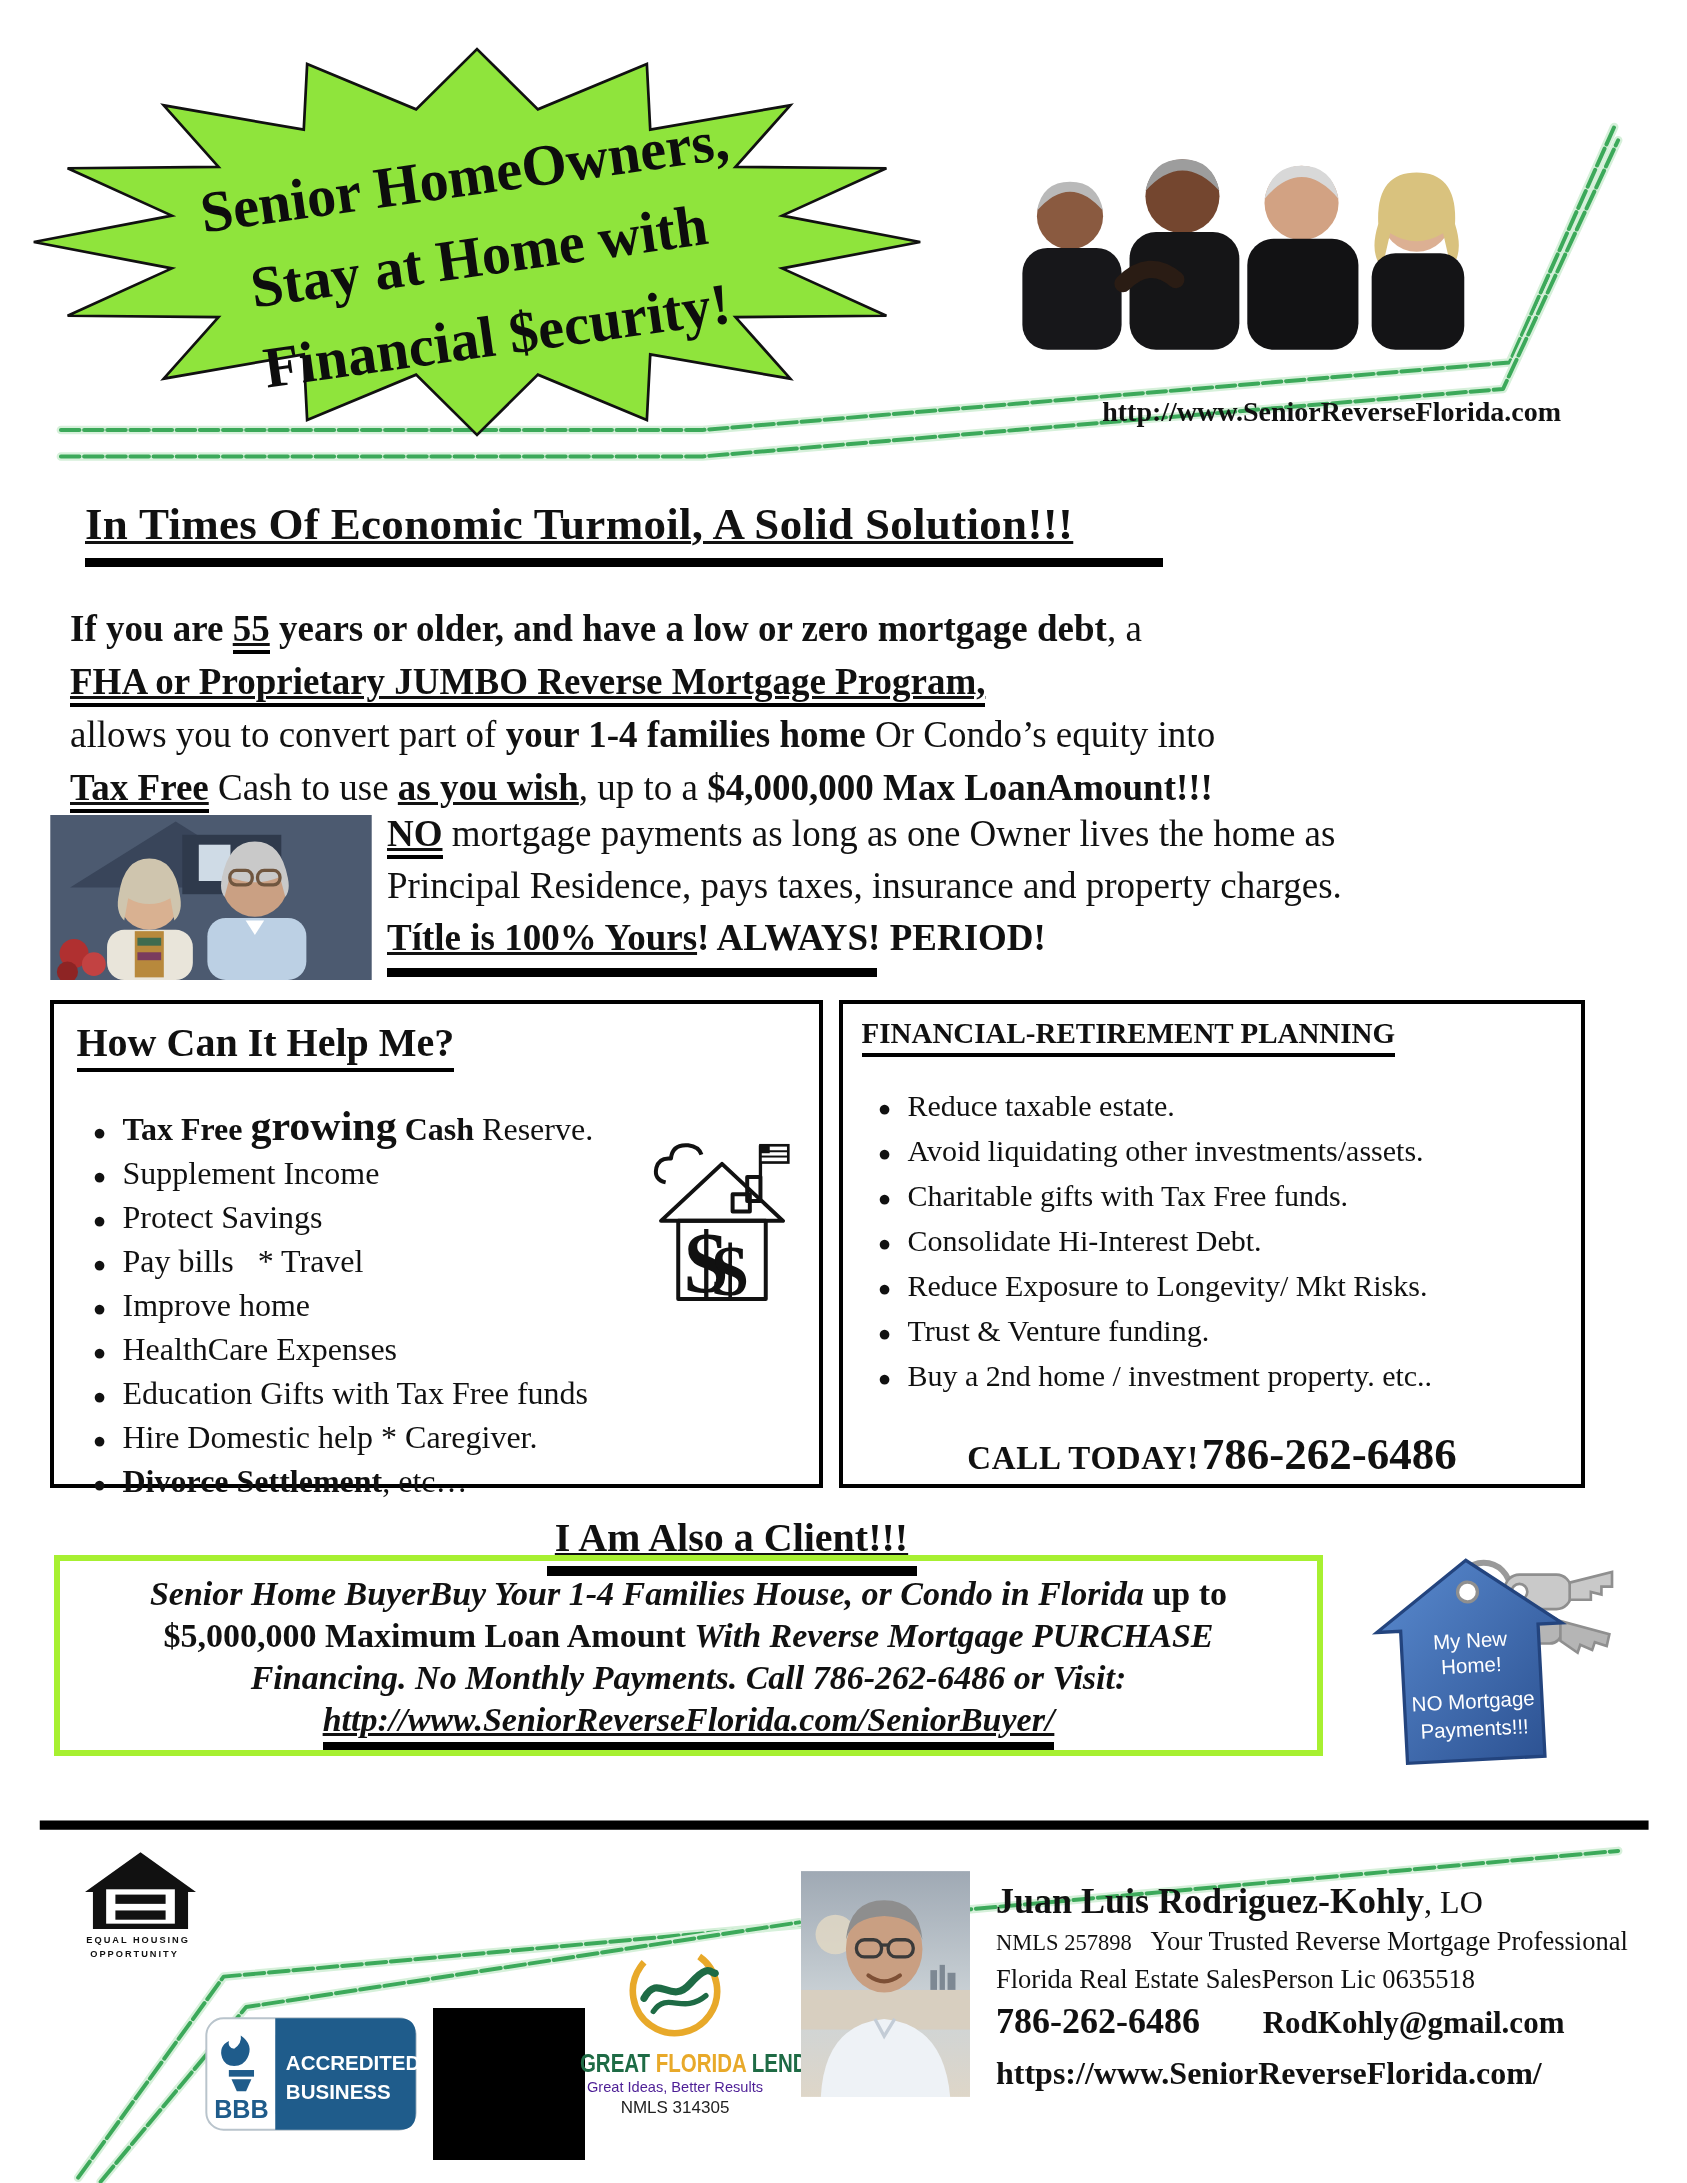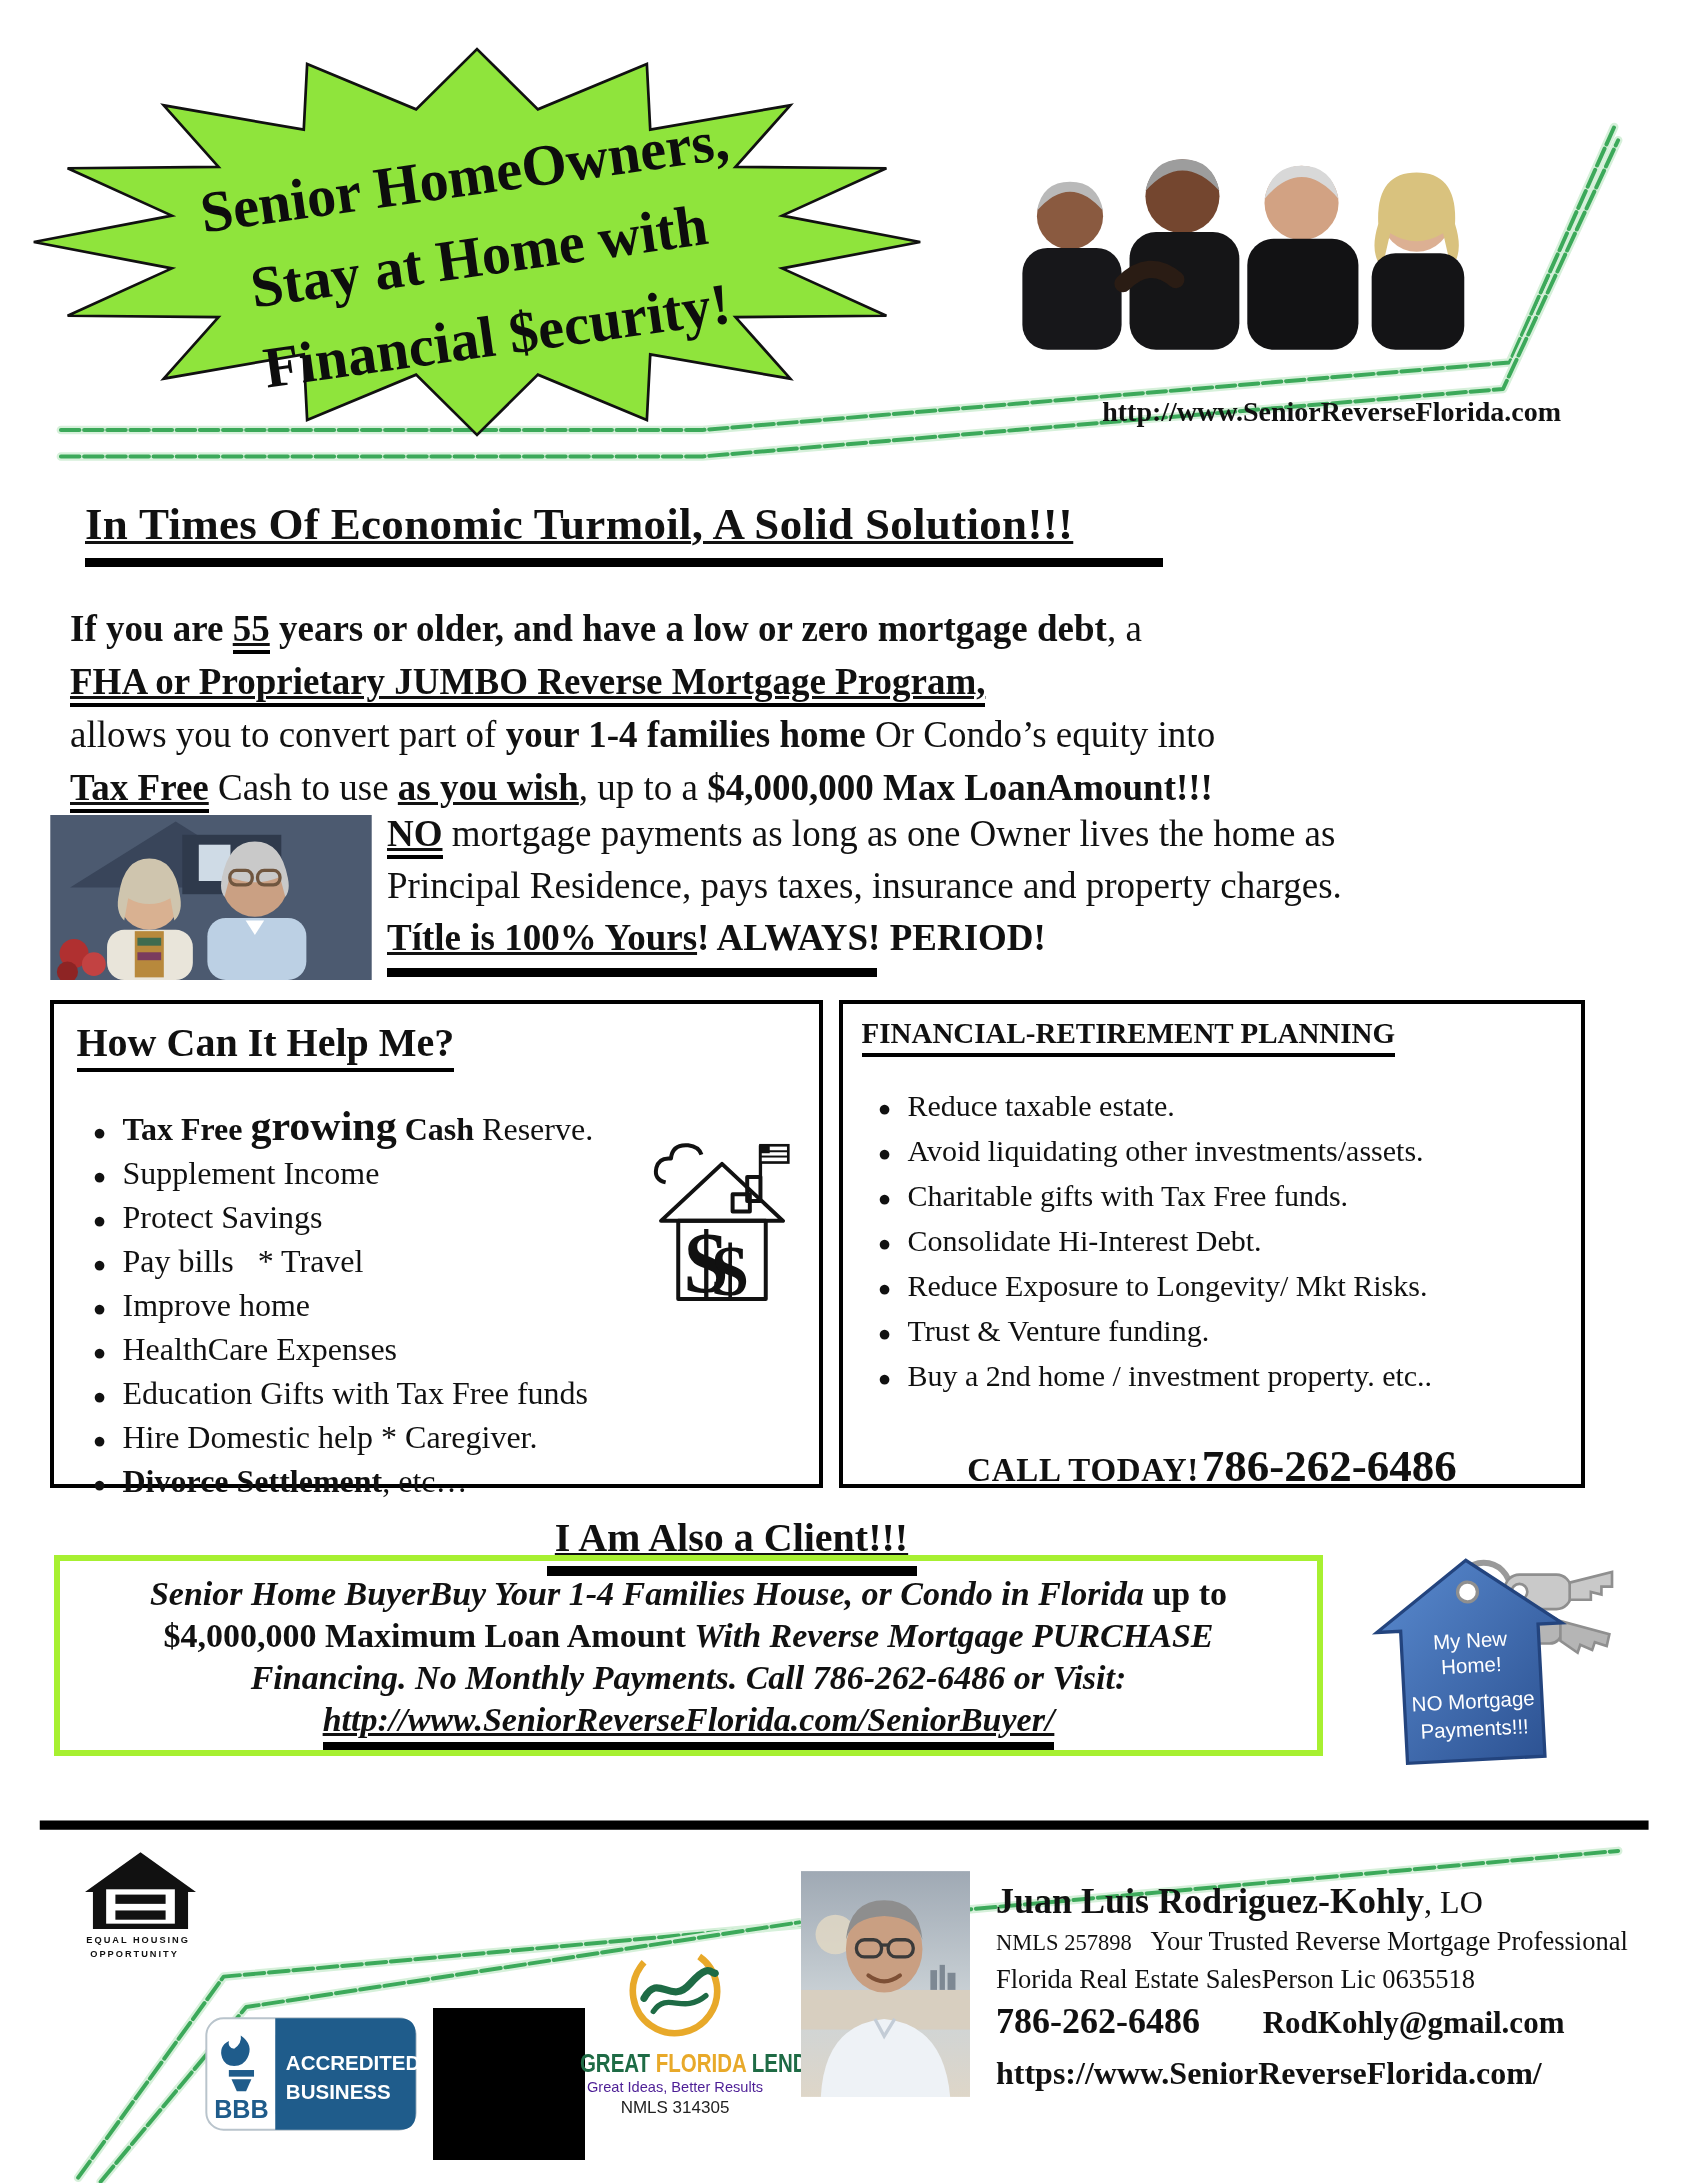--- a/index.html
+++ b/index.html
@@ -20,21 +20,21 @@
   .boxtitle-l{font-size:40px;font-weight:bold;}
   .boxtitle-r{font-size:29px;font-weight:bold;}
   .utitle{display:inline-block;border-bottom:4.6px solid #000;padding-bottom:2.6px;}
   .blist{margin-top:34px;}
   .blist2{margin-top:28px;}
   .bullet{display:flex;align-items:baseline;}
   .bullet .dot{width:46px;text-align:center;font-size:22.5px;flex:0 0 46px;}
   .help-item{font-size:32px;line-height:40px;}
   .plan-item{font-size:30px;line-height:42px;}
   .grow{font-size:42px;font-weight:bold;}
-  .callrow{text-align:center;margin-top:40px;}
+  .callrow{text-align:center;margin-top:28px;}
   .call-label{font-size:33px;font-weight:bold;letter-spacing:0.7px;}
   .call-phone{font-size:45px;font-weight:bold;}
   .client{font-size:40px;font-weight:bold;}
   .buyerbox{border:6.6px solid #a7f031;text-align:center;font-size:34px;line-height:42px;}
   .agent-small{font-size:26.5px;line-height:37px;}
   .qr rect{fill:#000;}
 </style>
 </head>
 <body>
 
@@ -227,21 +227,21 @@
     </div>
   </div>
 
   <div class="abs" style="left:0;top:1514px;width:1463px;text-align:center;">
     <span class="client u">I Am Also a Client!!!</span>
     <div class="bar" style="width:370px;height:10px;margin:5.3px auto 0 auto;"></div>
   </div>
 
   <div class="abs buyerbox" style="left:54px;top:1555px;width:1257px;height:177px;box-sizing:content-box;padding-top:12px;">
     <div><span class="b i">Senior Home BuyerBuy Your 1-4 Families House, or Condo  in Florida</span><span class="b"> up to</span></div>
-    <div><span class="b">$4,000,000 Maximum Loan Amount </span><span class="b i">With Reverse Mortgage  PURCHASE</span></div>
+    <div><span class="b">$5,000,000 Maximum Loan Amount </span><span class="b i">With Reverse Mortgage  PURCHASE</span></div>
     <div class="b i">Financing. No Monthly Payments. Call 786-262-6486 or Visit:</div>
     <div><span class="b i" style="display:inline-block;border-bottom:8px solid #000;padding-bottom:1.3px;text-decoration:underline;text-decoration-thickness:2.6px;">http://www.SeniorReverseFlorida.com/SeniorBuyer/</span></div>
   </div>
 
   <svg class="abs" style="left:1313px;top:1548px;" width="301" height="222" viewBox="0 0 455 335">
     <defs>
       <linearGradient id="kb" x1="0" y1="0" x2="1" y2="1">
         <stop offset="0" stop-color="#5a8bd0"></stop>
           <stop offset="1" stop-color="#2a4f8f"></stop>
       </linearGradient>

